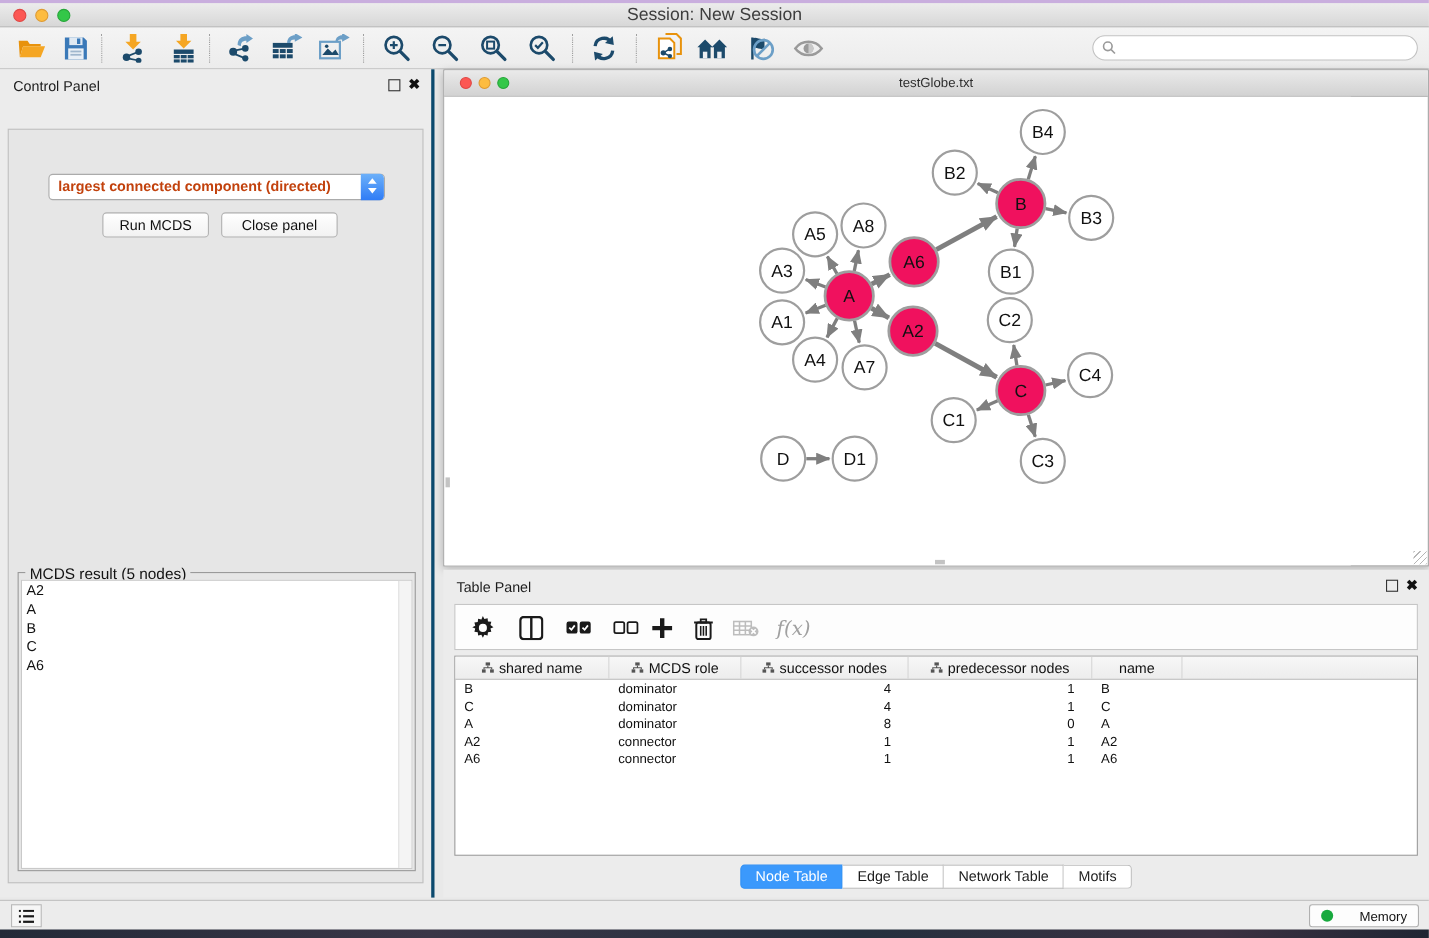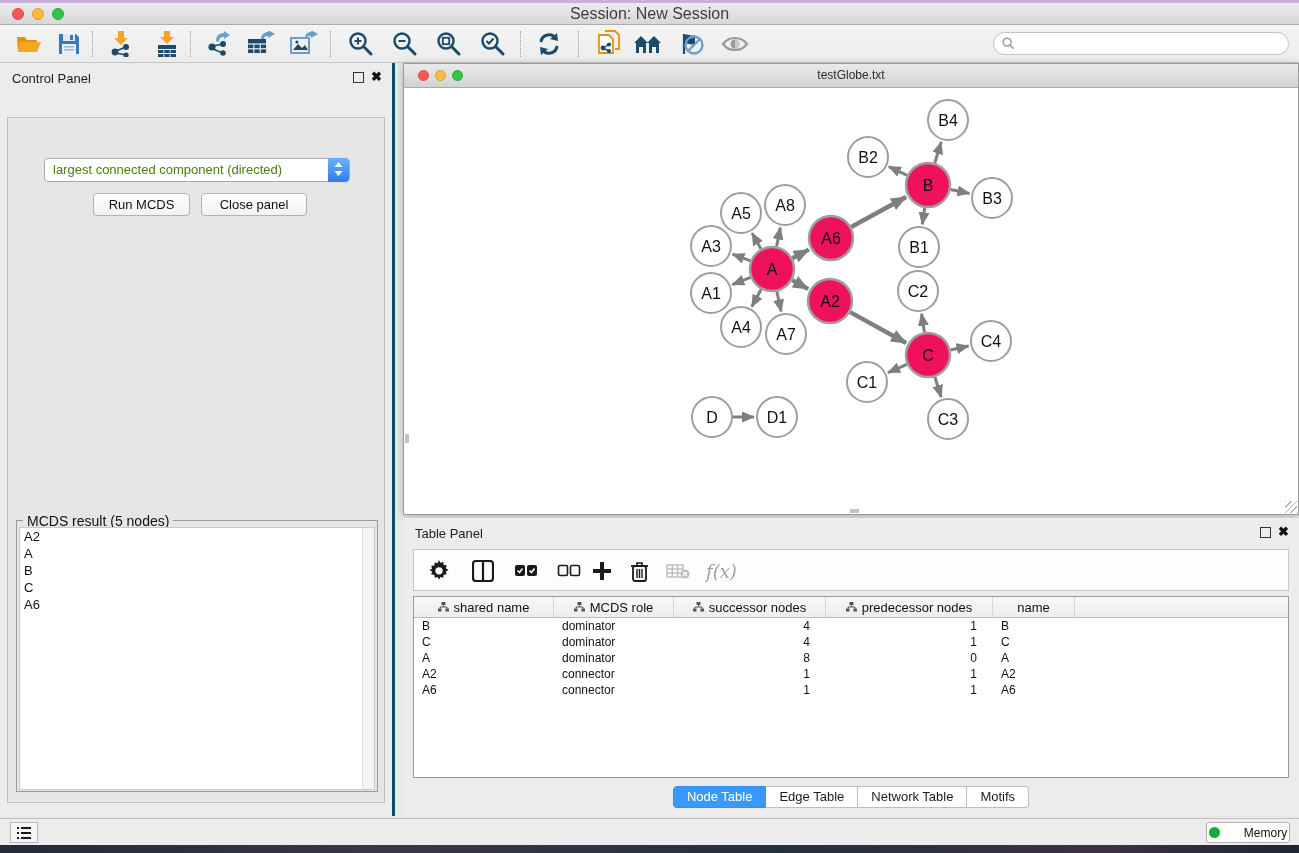--- a/index.html
+++ b/index.html
@@ -27,21 +27,21 @@
   .panel-float { position:absolute; top:9px; width:11px; height:11px; border:1.5px solid #333; }
   .panel-close { position:absolute; top:6px; font-size:13px; font-weight:bold; color:#111; }
   #cp-float { right:28px; } #cp-close { right:10px; }
   #cp-tabs { position:absolute; left:0; top:33px; width:100%; display:flex; justify-content:center; }
   .cp-tab { height:22px; line-height:20px; padding:0 14px; font-size:13px; background:#fff; border:1px solid #bdbdbd; border-left:none; color:#1c1c1c; }
   .cp-tab:first-child { border-left:1px solid #bdbdbd; border-radius:3px 0 0 3px; }
   .cp-tab:last-child { border-radius:0 3px 3px 0; }
   .cp-tab.active { background:#3b99fc; border-color:#3b99fc; color:#fff; }
   #cp-content { position:absolute; left:7px; top:54px; width:378px; height:686px; background:#e6e6e6; border:1px solid #c0c0c0; }
   #opt-label { position:absolute; left:0; top:20px; width:100%; text-align:center; font-size:13px; color:#111; }
-  #opt-select { position:absolute; left:36px; top:40px; width:306px; height:24px; background:#fff; border:1px solid #ababab; border-radius:4px; font-size:13px; color:#4d7c0f; line-height:22px; padding-left:8px; }
+  #opt-select { position:absolute; left:36px; top:40px; width:306px; height:24px; background:#fff; border:1px solid #ababab; border-radius:4px; font-size:13px; color:#c2410c; line-height:22px; padding-left:8px;font-weight:bold; }
   #opt-stepper { position:absolute; right:0; top:-1px; width:21px; height:24px; border-radius:0 4px 4px 0; background:linear-gradient(#6cb0f9,#2f7cf6); color:#fff; text-align:center; }
   #opt-stepper svg { margin-top:3px; }
   .cp-btn { position:absolute; top:75px; height:23px; background:linear-gradient(#ffffff,#f2f2f2); border:1px solid #b3b3b3; border-radius:4px; font-size:13px; color:#111; text-align:center; line-height:21px; }
   #run-btn { left:85px; width:97px; }
   #closepanel-btn { left:193px; width:106px; }
   #result-group { position:absolute; left:8px; top:402px; width:362px; height:272px; border:1px solid #9a9a9a; }
   #result-legend { position:absolute; left:6px; top:-8px; background:#e6e6e6; padding:0 4px; font-size:14px; color:#111; }
   #result-list { position:absolute; left:2px; top:6px; width:356px; height:263px; background:#fff; border:1px solid #c9c9c9; overflow:hidden; }
   #result-scroll { position:absolute; right:0; top:0; width:12px; height:100%; background:#f4f4f4; border-left:1px solid #e0e0e0; }
   .result-item { font-size:13px; color:#111; padding:1px 0 1px 4px; line-height:15px; }
@@ -74,21 +74,21 @@
   .c0 { width:140px; } .c1 { width:120px; } .c2 { width:152px; } .c3 { width:167px; } .c4 { width:82px; } .cfill { flex:1; border-right:none; }
   #tp-tabs { position:absolute; left:0; top:268px; width:100%; display:flex; justify-content:center; }
   .tp-tab { height:22px; line-height:20px; padding:0 13px; font-size:13px; background:#fff; border:1px solid #bdbdbd; border-left:none; color:#1c1c1c; }
   .tp-tab:first-child { border-left:1px solid #bdbdbd; border-radius:4px 0 0 4px; }
   .tp-tab:last-child { border-radius:0 4px 4px 0; }
   .tp-tab.active { background:#3b99fc; border-color:#3090f5; color:#fff; }
 
   
   #status-bar { left:0; top:818px; width:1299px; height:27px; background:#ececec; border-top:1px solid #c0c0c0; }
   #console-btn { position:absolute; left:10px; top:3px; width:28px; height:21px; background:#f6f6f6; border:1px solid #b9b9b9; display:flex; align-items:center; justify-content:center; }
-  #memory-btn { position:absolute; right:9px; top:3px; width:84px; height:21px; background:#fdfdfd; border:1px solid #b0b0b0; border-radius:3px; display:flex; align-items:center; justify-content:center; gap:24px; font-size:12px; color:#111; }
+  #memory-btn { position:absolute; right:9px; top:3px; width:100px; height:21px; background:#fdfdfd; border:1px solid #b0b0b0; border-radius:3px; display:flex; align-items:center; justify-content:center; gap:24px; font-size:12px; color:#111; }
   #memory-dot { width:11px; height:11px; border-radius:50%; background:#18a93e; }
   #desktop-strip-bottom { left:0; top:845px; width:1299px; height:8px; background:linear-gradient(90deg,#232a38,#3a3647 30%,#25303e 60%,#3c3142 85%,#1f2633); }
 </style>
 </head>
 <body>
 
 <div id="desktop-strip-top" class="abs"></div>
 
 <div id="titlebar" class="abs">
   <span class="tl red"></span>

